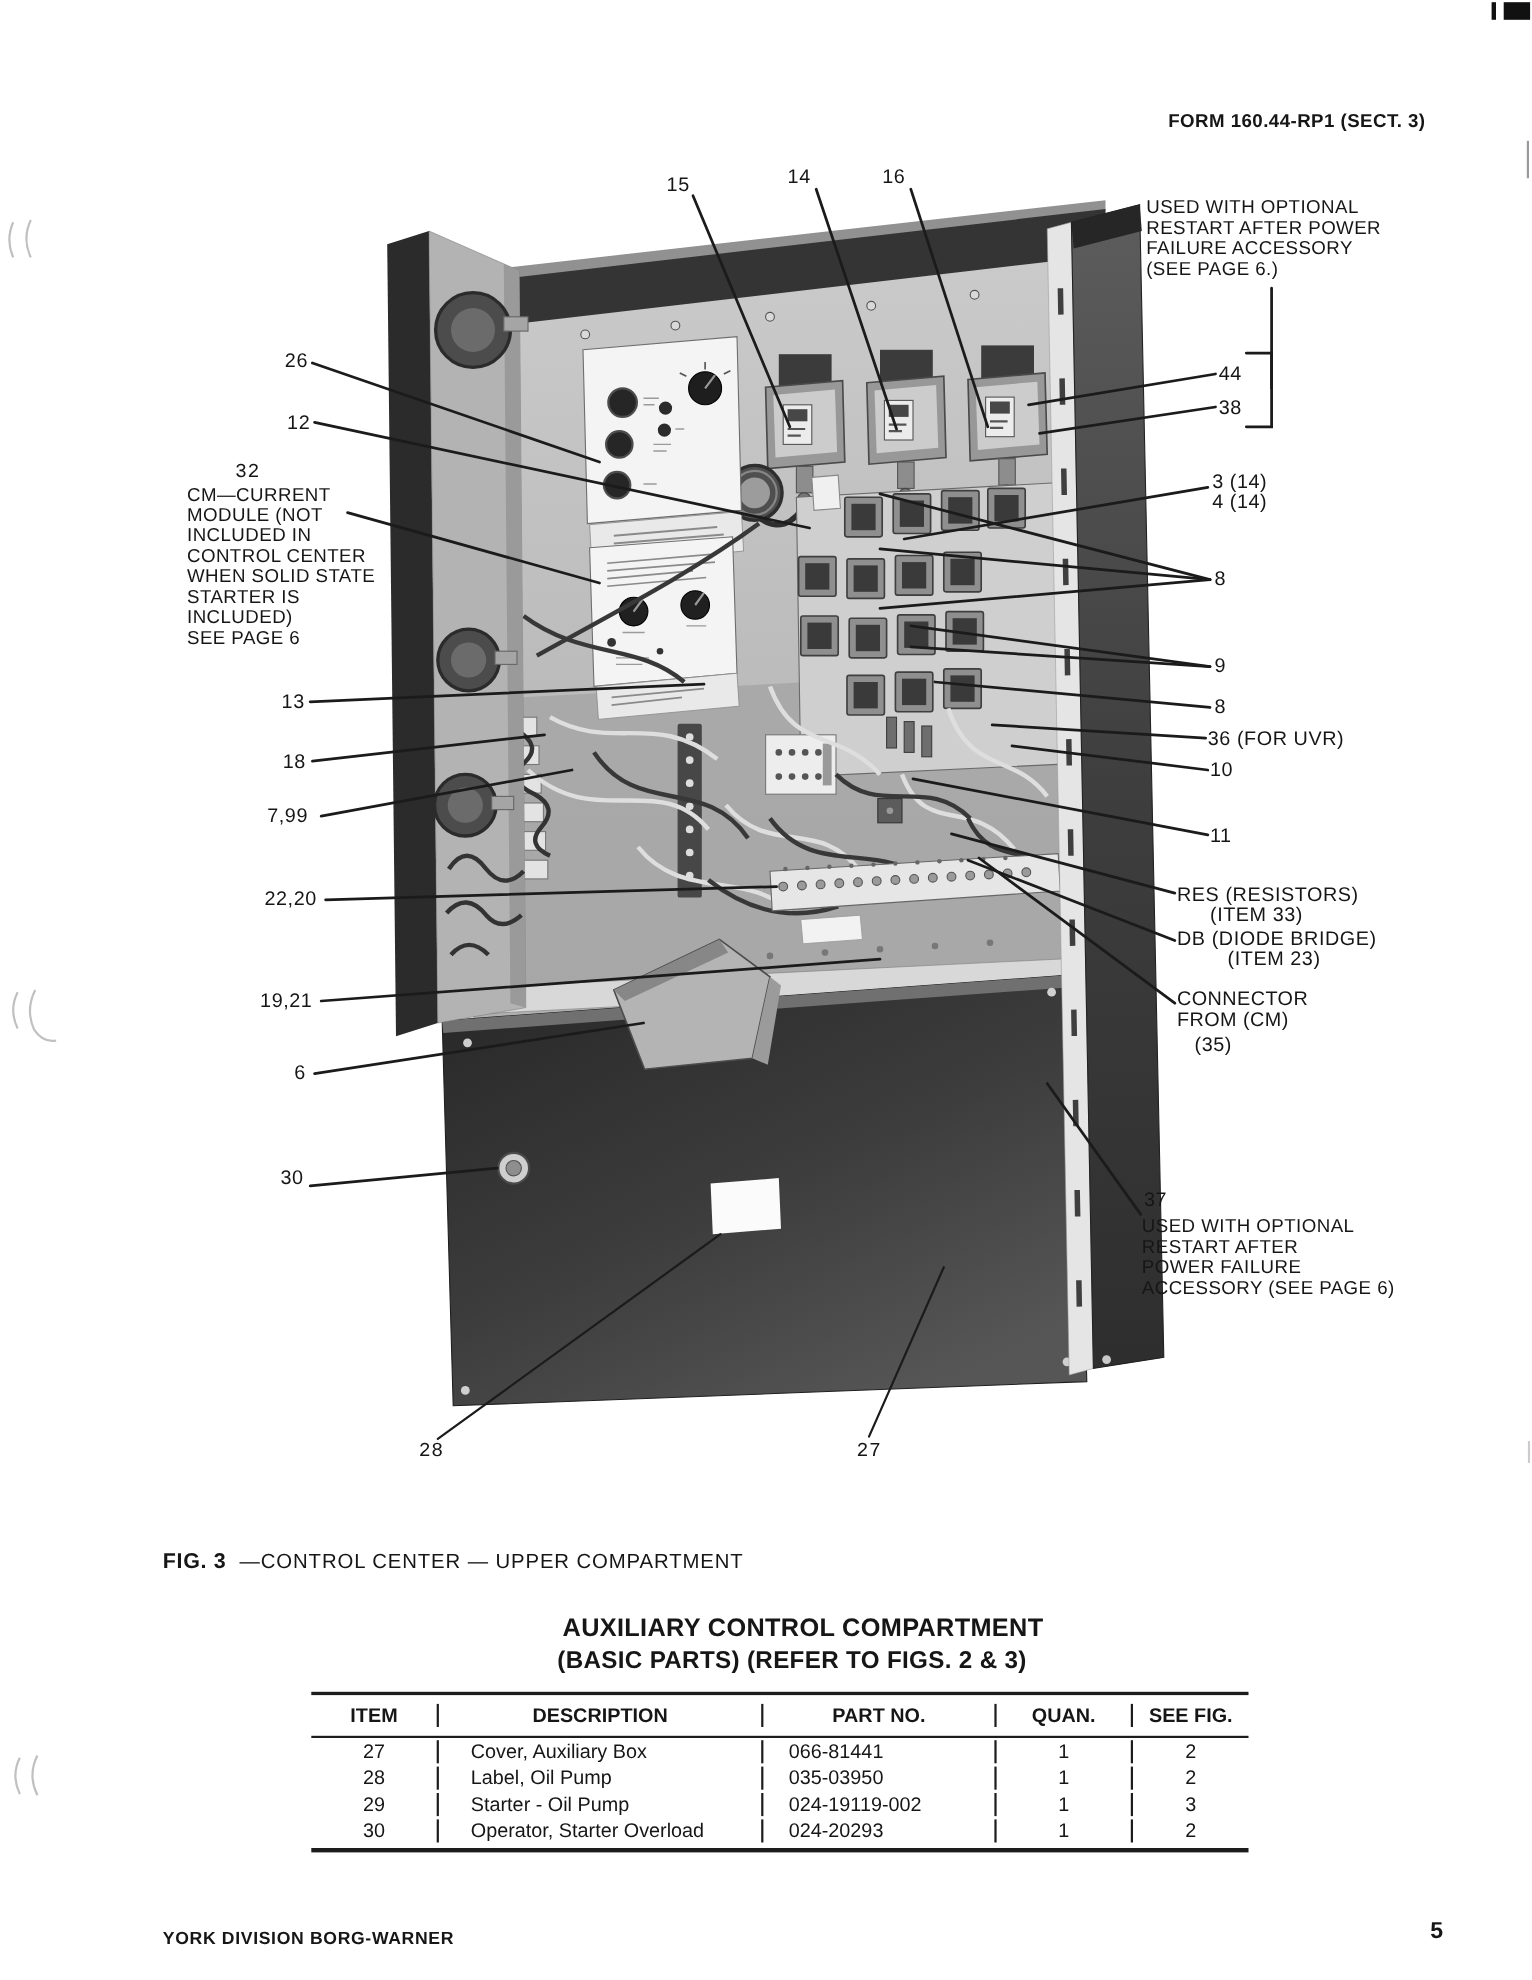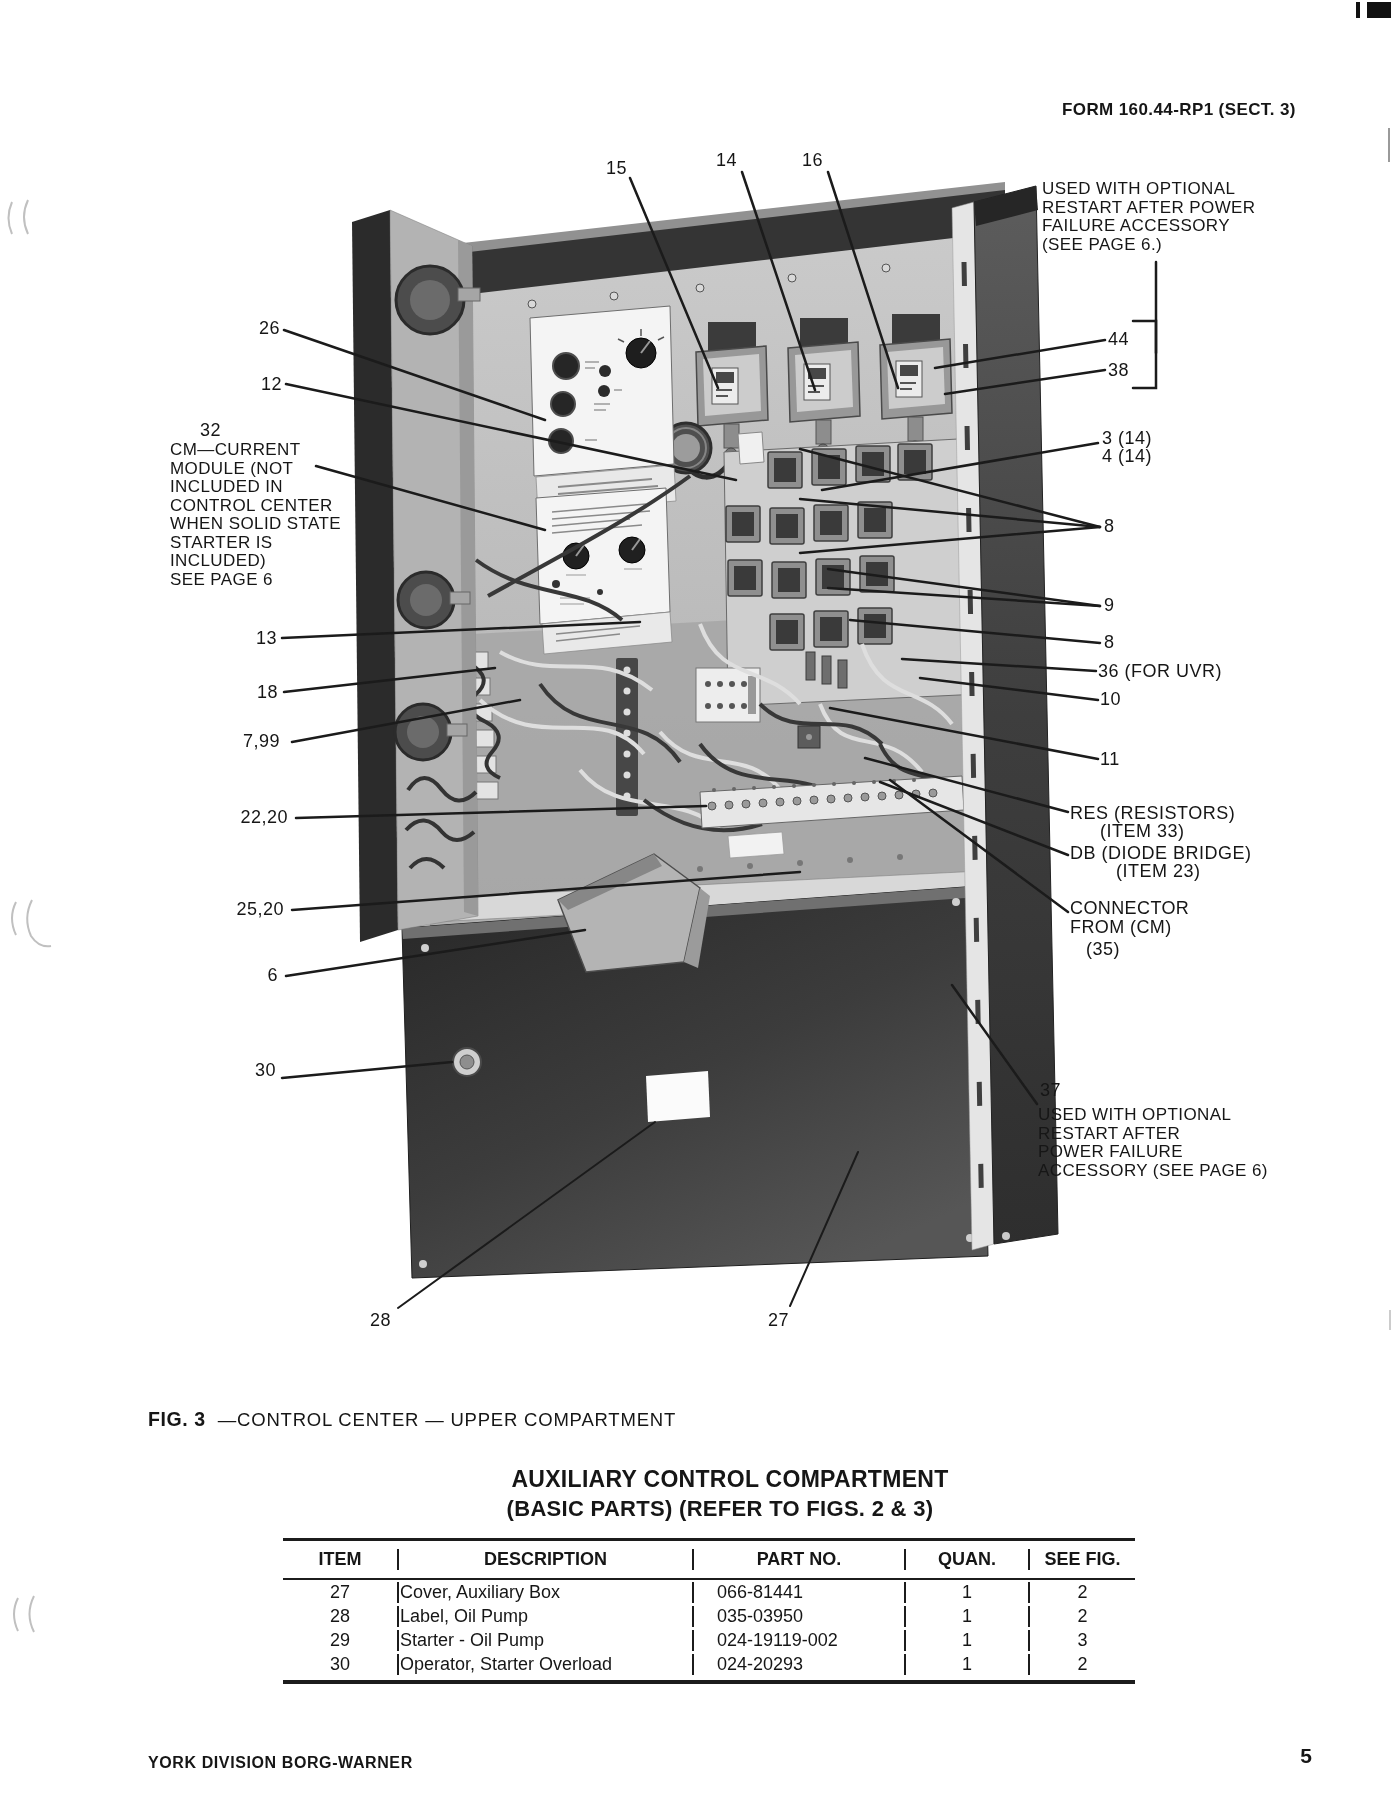--- a/index.html
+++ b/index.html
@@ -1,36 +1,36 @@
 <!DOCTYPE html>
 <html><head>
 <meta charset="utf-8">
 <style>
   html,body{margin:0;padding:0;background:#e8e8e8;}
   .page{position:relative;width:1393px;height:1800px;background:#ffffff;
         font-family:"Liberation Sans",sans-serif;color:#161616;overflow:hidden;margin:0 auto;}
   svg.art{position:absolute;left:0;top:0;z-index:1;}
   .lbl{position:absolute;z-index:2;font-size:18px;letter-spacing:.5px;white-space:nowrap;}
   .ra{text-align:right;}
-  .ctr{}
+  .ctr{text-align:center;font-family:Liberation Mono, monospace;}
   .note{position:absolute;z-index:2;font-size:17px;line-height:18.5px;letter-spacing:.4px;white-space:pre-line;}
   .form-no{position:absolute;z-index:2;left:1062px;top:100px;font-size:17px;font-weight:bold;letter-spacing:.4px;}
   .caption{position:absolute;z-index:2;left:148px;top:1408px;font-size:18.5px;letter-spacing:.8px;}
   .caption b{font-size:19.5px;letter-spacing:.6px;}
   .tbl-title{position:absolute;z-index:2;left:310px;width:840px;top:1466px;text-align:center;
              font-size:23px;font-weight:bold;letter-spacing:.3px;}
   .tbl-title2{position:absolute;z-index:2;left:300px;width:840px;top:1496px;text-align:center;
              font-size:22px;font-weight:bold;letter-spacing:.3px;}
   .ptable{position:absolute;z-index:2;left:283px;top:1538px;width:852px;
           border-top:3.5px solid #1c1c1c;border-bottom:4px solid #1c1c1c;font-size:18px;}
   .prow{display:flex;align-items:center;}
   .phead{font-weight:bold;height:37px;border-bottom:2.5px solid #1c1c1c;}
   .pdata{height:24px;}
   .c-item{width:114px;text-align:center;}
-  .c-desc{width:295px;border-left:2px solid #1c1c1c;padding-left:1px;box-sizing:border-box;}
+  .c-desc{width:295px;border-left:2px solid #1c1c1c;padding-left:29px;box-sizing:border-box;}
   .c-part{width:212px;border-left:2px solid #1c1c1c;padding-left:23px;box-sizing:border-box;}
   .c-quan{width:124px;border-left:2px solid #1c1c1c;text-align:center;box-sizing:border-box;}
   .c-fig{width:107px;border-left:2px solid #1c1c1c;text-align:center;box-sizing:border-box;}
   .phead .c-desc,.phead .c-part{text-align:center;padding-left:0;}
   .footer{position:absolute;z-index:2;left:148px;top:1754px;font-size:16px;font-weight:bold;letter-spacing:.6px;}
   .pagenum{position:absolute;z-index:2;left:1262px;top:1744px;width:50px;text-align:right;
            font-size:21px;font-weight:bold;}
   .corner-mark{position:absolute;z-index:3;right:0;top:2px;width:37px;height:16px;}
   .corner-mark .bar{position:absolute;left:0;top:0;width:4px;height:16px;background:#111;}
   .corner-mark .blk{position:absolute;right:2px;top:0;width:24px;height:16px;background:#111;}
@@ -418,21 +418,21 @@
 INCLUDED IN
 CONTROL CENTER
 WHEN SOLID STATE
 STARTER IS
 INCLUDED)
 SEE PAGE 6</div>
   <div class="lbl ra" style="left:227px;top:628px;width:50px">13</div>
   <div class="lbl ra" style="left:228px;top:682px;width:50px">18</div>
   <div class="lbl ra" style="left:215px;top:731px;width:65px">7,99</div>
   <div class="lbl ra" style="left:210px;top:807px;width:78px">22,20</div>
-  <div class="lbl ra" style="left:206px;top:899px;width:78px">25,20</div>
+  <div class="lbl ra" style="left:206px;top:899px;width:78px">19,21</div>
   <div class="lbl ra" style="left:228px;top:965px;width:50px">6</div>
   <div class="lbl ra" style="left:226px;top:1060px;width:50px">30</div>
   <div class="lbl ctr" style="left:370px;top:1310px;width:44px">28</div>
   <div class="lbl ctr" style="left:768px;top:1310px;width:44px">27</div>
 
   <div class="note" style="left:1042px;top:180px">USED WITH OPTIONAL
 RESTART AFTER POWER
 FAILURE ACCESSORY
 (SEE PAGE 6.)</div>
   <div class="lbl" style="left:1108px;top:329px">44</div>

